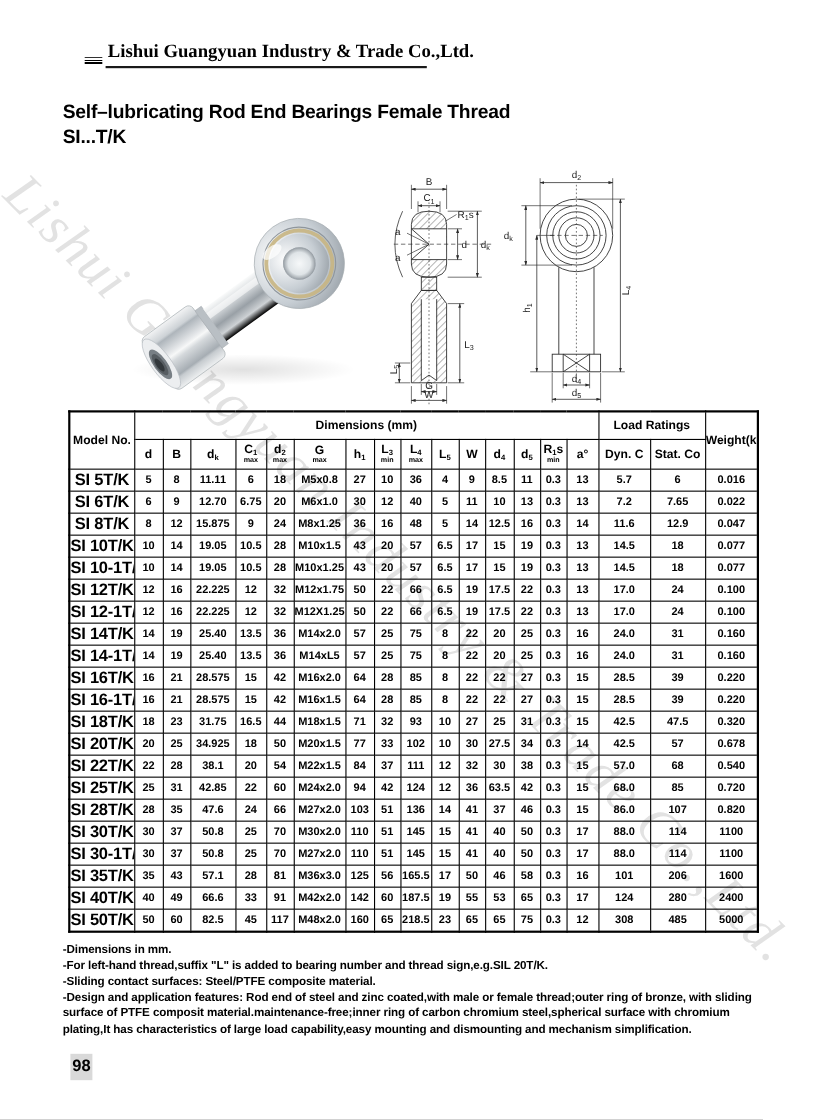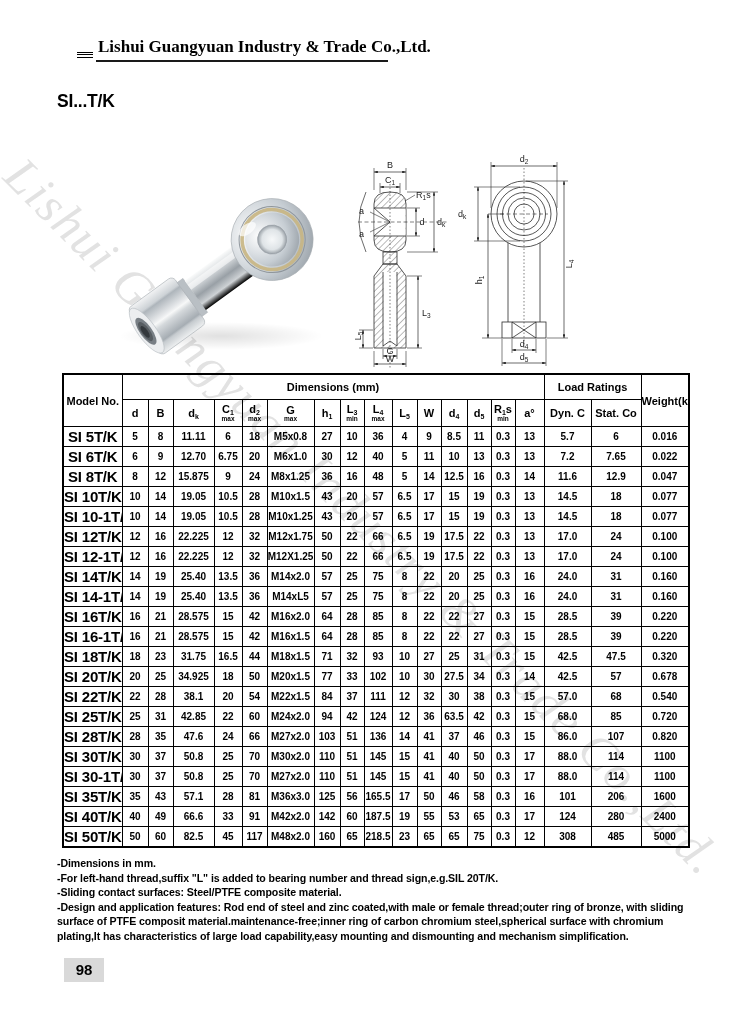--- a/index.html
+++ b/index.html
@@ -38,35 +38,36 @@
   .col-top .csub{font-size:7px;vertical-align:-2px;}
   .ccon{font-size:6.5px;line-height:6px;padding-bottom:1px;font-weight:700;}
   table.spec tbody td{height:19px;font-size:10px;font-weight:700;}
   table.spec tbody td.model{font-size:15px;letter-spacing:-0.2px;}
 
   
   .notes{left:57px;top:856px;width:636px;font-size:10.6px;line-height:14.6px;font-weight:700;letter-spacing:-0.1px;}
   .notes div{margin:0;}
 
   
-  .page-number{left:64px;top:958px;width:40px;height:24px;background:#d9d9d9;
+  .page-number{left:64px;top:958px;width:20px;height:24px;background:#d9d9d9;
     font-size:15px;font-weight:600;text-align:center;line-height:24px;}
 </style>
 </head>
 <body>
 
 <div class="page">
 
   <div class="watermark">Lishui Guangyuan Industry &amp; Trade Co.,Ltd.</div>
 
   <div class="layer logo-stripes"></div>
   <div class="layer company">Lishui Guangyuan Industry &amp; Trade Co.,Ltd.</div>
   <div class="layer company-underline"></div>
 
   <div class="layer title-block">
+    <div>Self–lubricating Rod End Bearings Female Thread</div>
     <div>SI...T/K</div>
   </div>
 
   <svg class="fig" style="left:103px;top:186px" width="240" height="170" viewBox="0 0 240 170">
     <defs>
       <linearGradient id="shankG" x1="0" y1="0" x2="0" y2="1">
         <stop offset="0" stop-color="#fafbfb"></stop>
           <stop offset="0.25" stop-color="#d6dadd"></stop>
         <stop offset="0.55" stop-color="#99a0a6"></stop>
           <stop offset="0.8" stop-color="#ced2d5"></stop>

